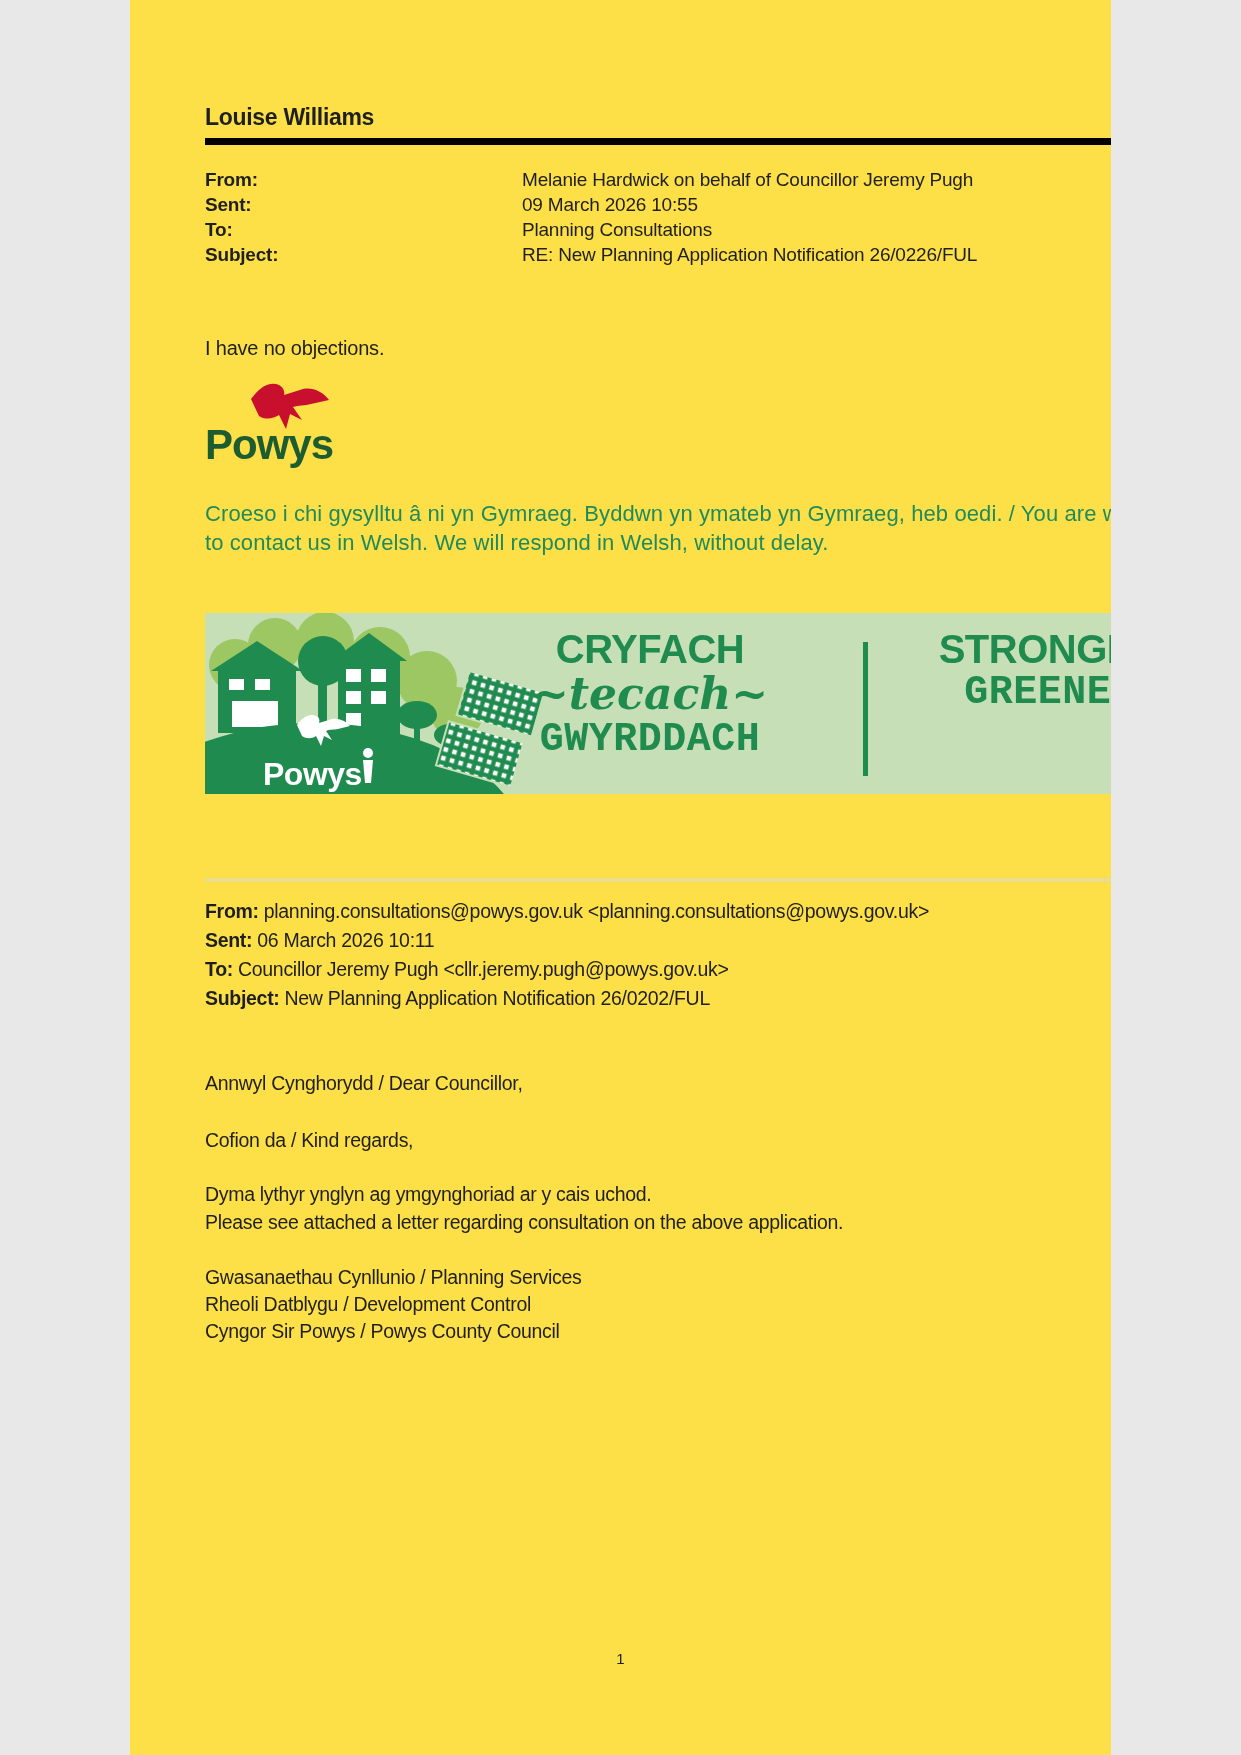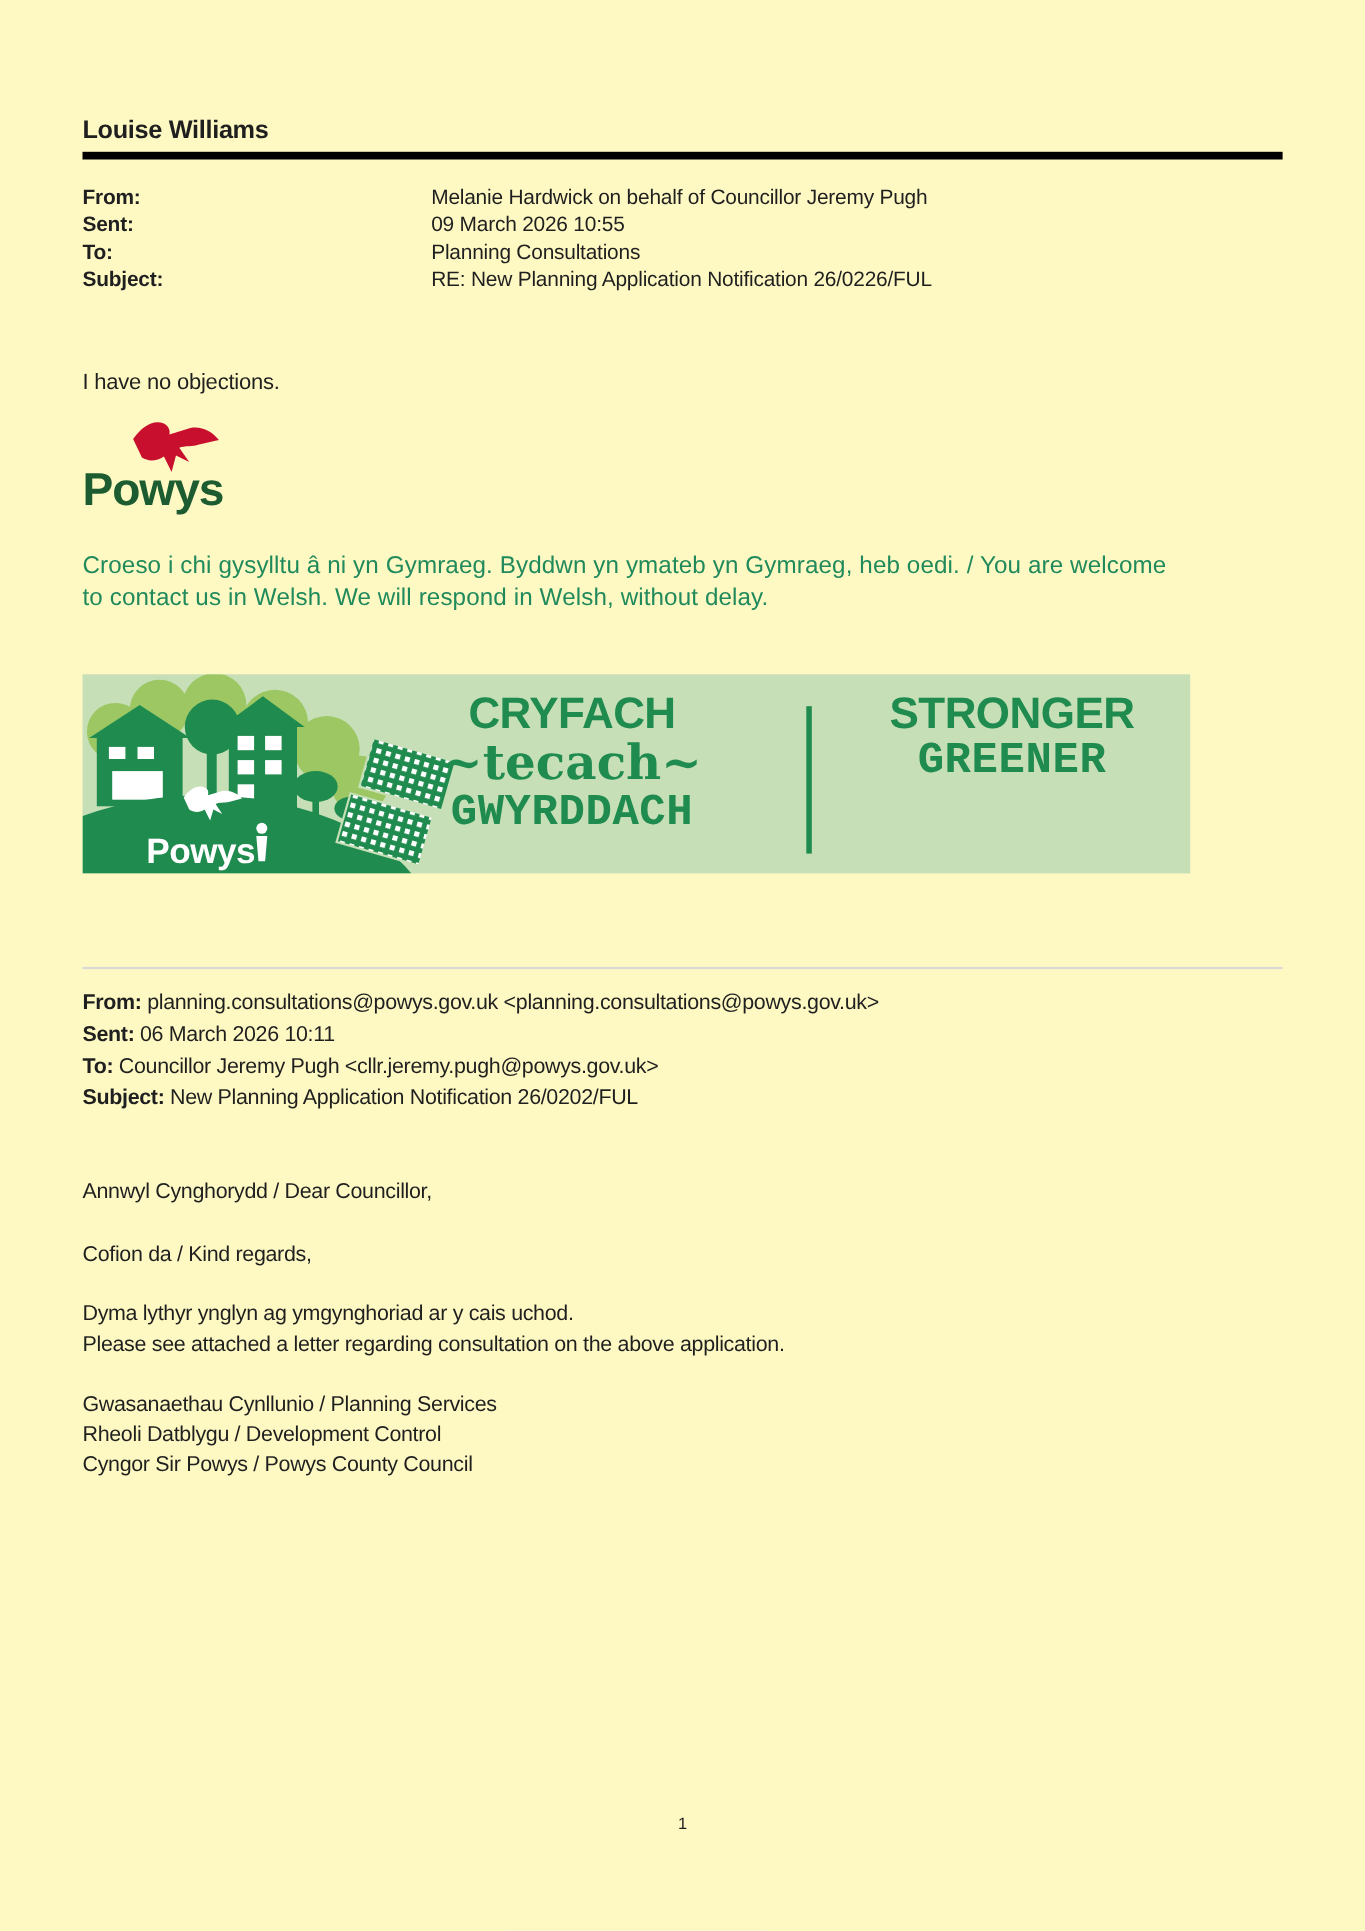--- a/index.html
+++ b/index.html
@@ -1,19 +1,19 @@
 <!DOCTYPE html>
 <html><head>
 <meta charset="utf-8">
 <style>
   * { margin:0; padding:0; box-sizing:border-box; }
   body { background:#e8e8e8; }
   .page {
-    position:relative; width:1241px; height:1755px; margin:0 auto;
-    background:#fef9c3; overflow:hidden;
+    position:relative; width:981px; height:1755px; margin:0 auto;
+    background:#fde047; overflow:hidden;
     font-family:"Liberation Sans", sans-serif; color:#1f1f1f;
   }
   .content { position:absolute; left:75px; top:0; width:1091px; }
 
   .owner-name { margin-top:104px; font-size:23px; font-weight:bold; letter-spacing:-0.3px; }
   .title-rule { margin-top:7px; height:7px; background:#000000; width:100%; }
 
   .hdr-block { margin-top:22px; }
   .hdr-row { display:flex; height:25px; font-size:19px; letter-spacing:-0.2px; align-items:center; }
   .hdr-label { width:317px; font-weight:bold; flex:none; }
@@ -32,21 +32,21 @@
 
   .banner {
     position:relative; margin-top:56px; width:1007px; height:181px;
     background:#c6dfb7; overflow:hidden;
   }
   .banner-illustration { position:absolute; left:0; top:0; }
   .banner-col { position:absolute; top:0; text-align:center; color:#1f8b4e; }
   .banner-col-welsh { left:280px; width:330px; }
   .banner-col-english { left:690px; width:310px; }
   .banner-line1 { margin-top:14px; font-size:40px; font-weight:800; letter-spacing:-0.5px; }
-  .banner-line2 { margin-top:-4px; font-size:44px; font-weight:bold;
+  .banner-line2 { margin-top:-4px; font-size:44px; font-style:italic; font-weight:bold;
                   font-family:"DejaVu Serif", serif; }
   .banner-line3 { margin-top:-2px; font-size:40px; font-weight:800; letter-spacing:0.5px;font-family:Liberation Mono, monospace; }
   .banner-divider { position:absolute; left:658px; top:29px; width:5px; height:134px; background:#1f8b4e; }
 
   .grey-rule { margin-top:85px; height:2px; background:#d9d9d9; width:100%; }
 
   .qhdr-block { margin-top:16px; }
   .qhdr-row { font-size:19.5px; line-height:29px; letter-spacing:-0.3px; }
   .qhdr-row b { margin-right:5px; }
 

